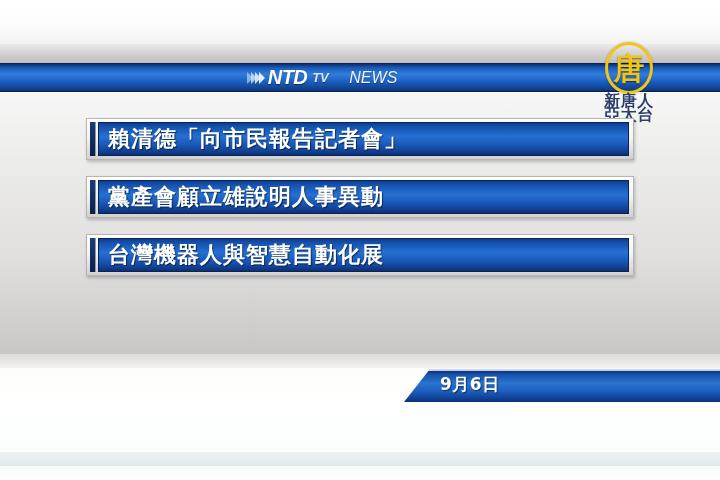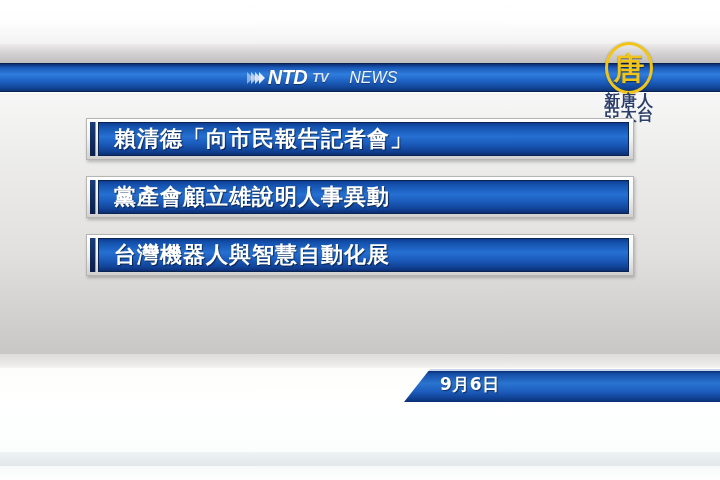--- a/index.html
+++ b/index.html
@@ -145,21 +145,21 @@
     border: 1px solid #0a2452;
     box-sizing: border-box;
     display: flex; align-items: center;
     overflow: hidden;
   }
   .headline-text {
     color: #ffffff;
     font-size: 22px;
     font-weight: bold;
     letter-spacing: 1px;
-    padding-left: 15px;
+    padding-left: 9px;
     white-space: nowrap;
     font-family: Liberation Serif, serif;
     text-shadow: 1px 1px 1px rgba(0,0,0,.55);
   }
 
   .h0 { top: 118px; }
   .h1 { top: 176px; }
   .h2 { top: 234px; }
   .h3 { top: 292px; }
 

